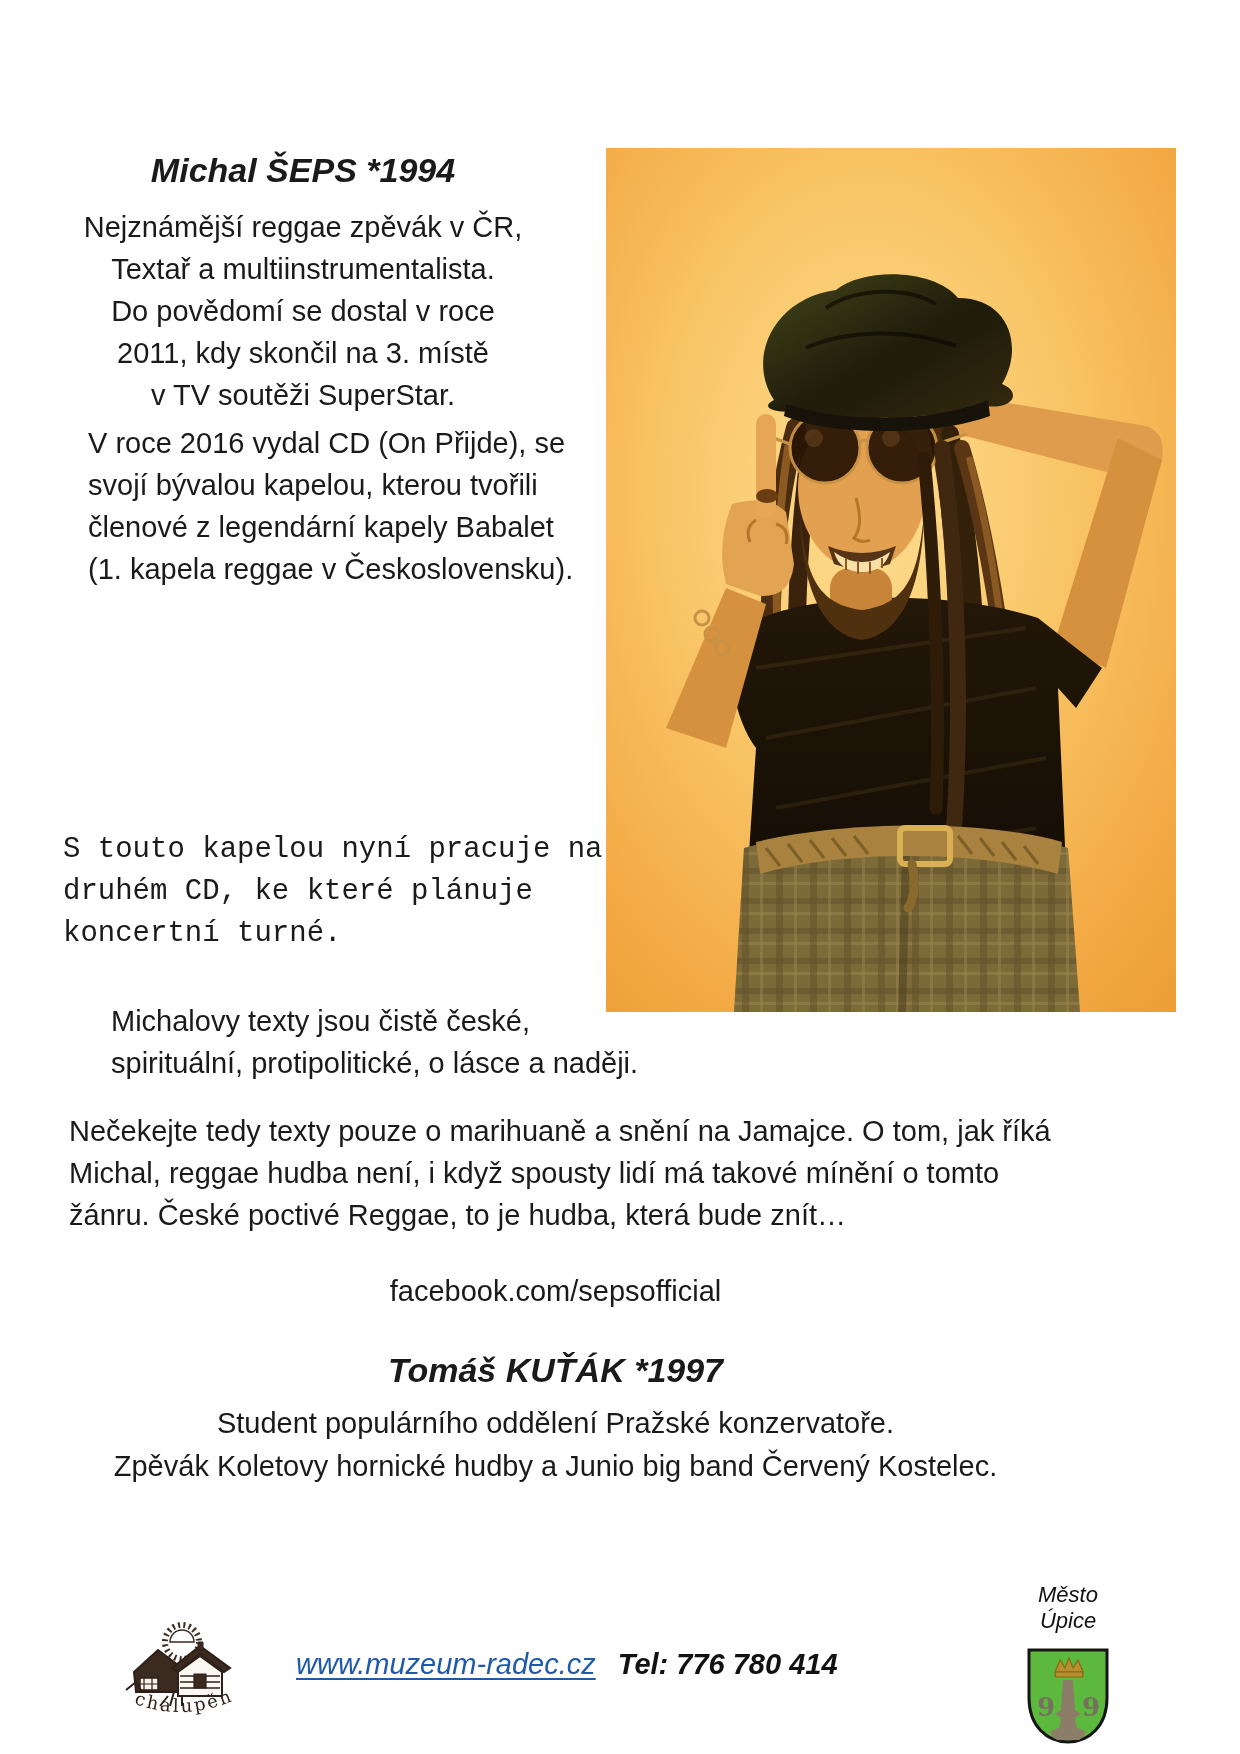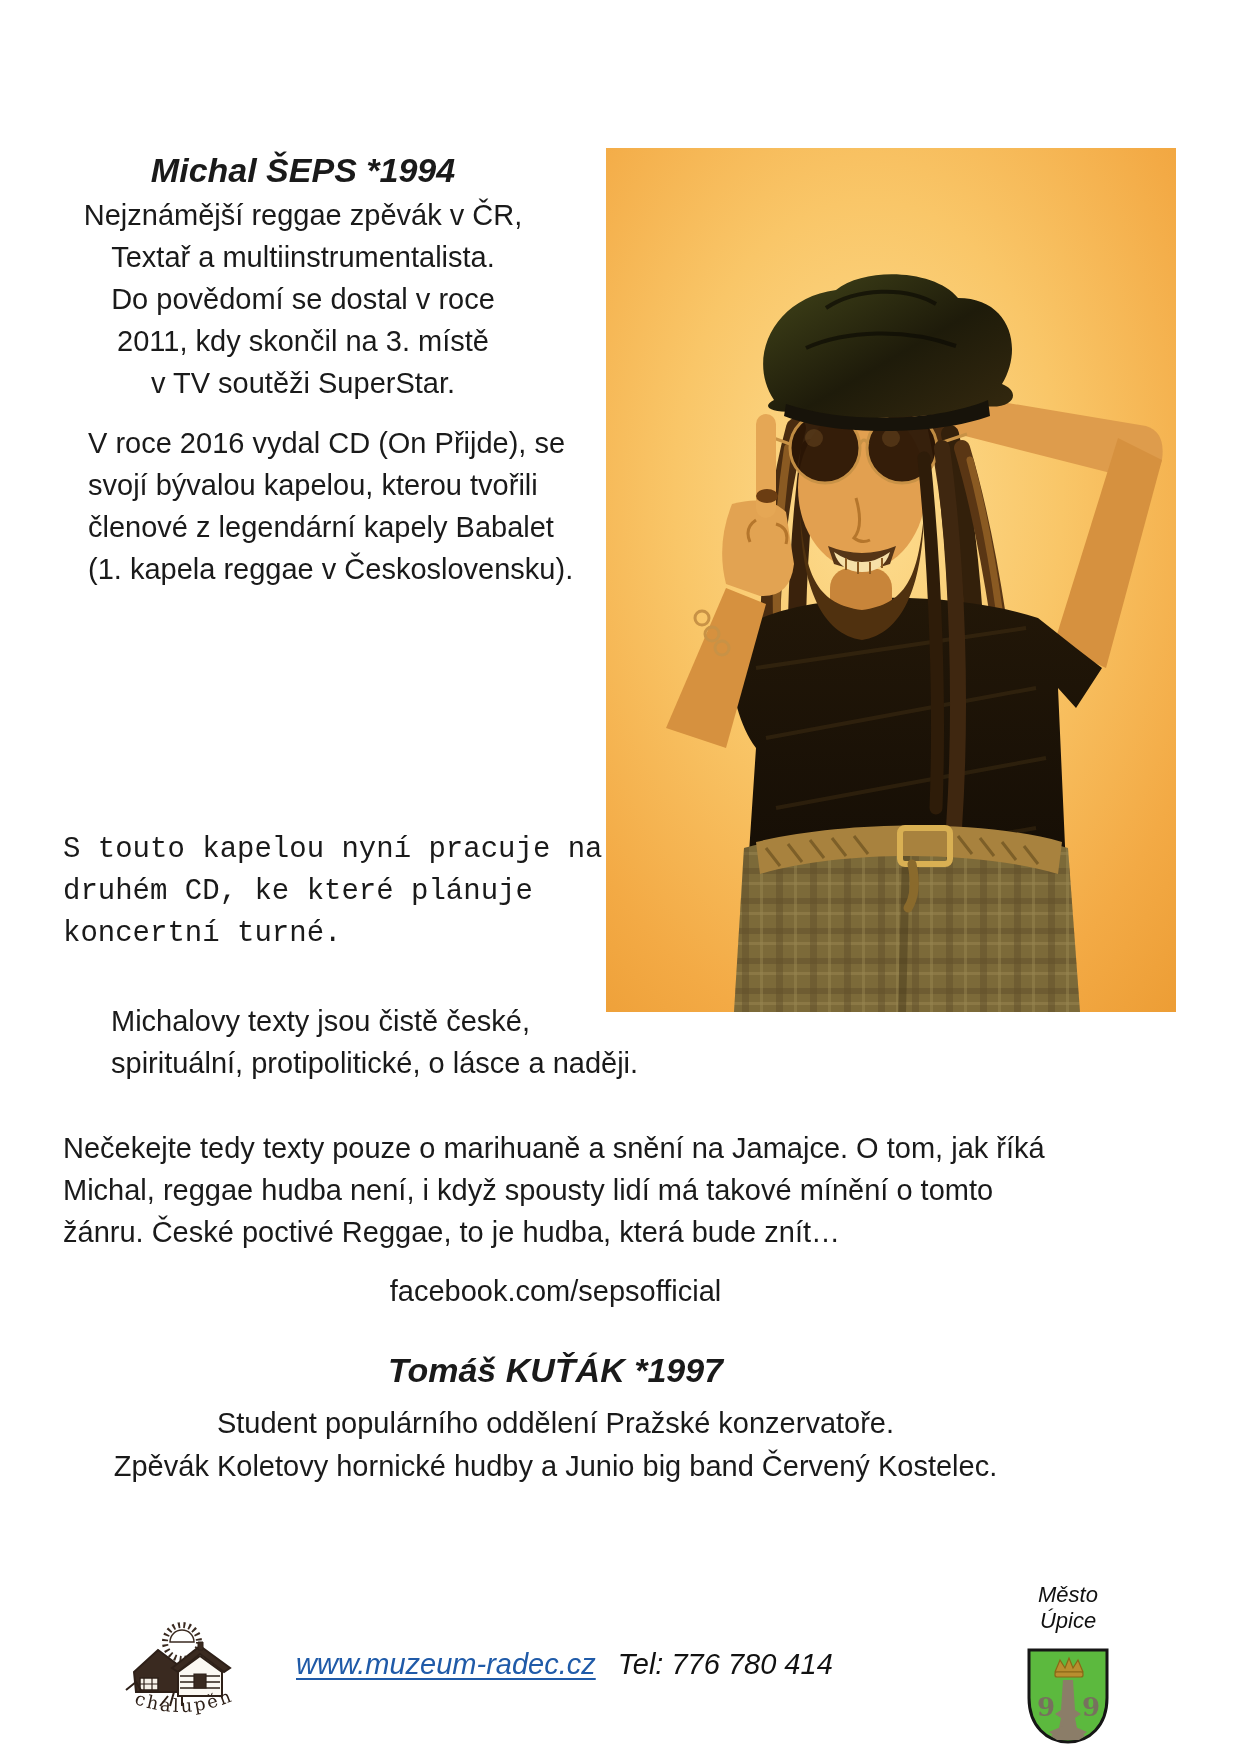--- a/index.html
+++ b/index.html
@@ -5,38 +5,38 @@
   html,body{margin:0;padding:0;background:#fff;}
   .page{
     position:relative;width:1240px;height:1754px;background:#fff;
     font-family:"Liberation Sans",sans-serif;color:#1a1a1a;overflow:hidden;
   }
   .abs{position:absolute;}
   .h1{font-size:34px;font-weight:700;line-height:44px;text-align:center;white-space:pre-line;font-style:italic;}
   .body-text{font-size:29px;line-height:42px;white-space:pre-line;}
   
   .michal-heading{left:63px;top:148px;width:480px;}
-  .michal-intro{left:63px;top:194px;width:480px;text-align:center;}
+  .michal-intro{left:63px;top:206px;width:480px;text-align:center;}
   .para-1{left:63px;top:422px;margin-left:25px;}
   .para-2{left:63px;top:609px;}
   .para-3{left:63px;top:829px;font-family:Liberation Mono, monospace;}
   .para-4{left:63px;top:1000px;margin-left:48px;}
-  .full-para{left:63px;top:1110px;margin-top:17px;}
+  .full-para{left:69px;top:1110px;}
   .facebook-line{left:63px;top:1270px;width:985px;text-align:center;}
   
   .photo{left:606px;top:148px;width:570px;height:864px;}
   .photo svg{display:block;width:570px;height:864px;}
   
   .tomas-heading{left:63px;top:1348px;width:985px;}
   .tomas-lines{left:63px;top:1402px;width:985px;text-align:center;line-height:43px;}
   
   .chalupeni{left:116px;top:1616px;width:128px;height:108px;}
   .contact-row{left:296px;top:1648px;font-size:29px;font-style:italic;white-space:nowrap;}
   .museum-link{color:var(--link,#1F5AA8);text-decoration:underline;text-underline-offset:4px;cursor:pointer;}
-  .phone{color:#111;margin-left:22px;}
+  .phone{color:#111;margin-left:22px;font-weight:bold;}
   .upice{left:1012px;top:1582px;width:112px;text-align:center;}
   .upice-label{font-size:22px;font-style:italic;color:#111;margin-bottom:12px;}
   .upice svg{display:inline-block;}
 </style>
 </head>
 <body>
 
 <div class="page">
 
   <div class="abs h1 michal-heading">Michal ŠEPS *1994</div>

